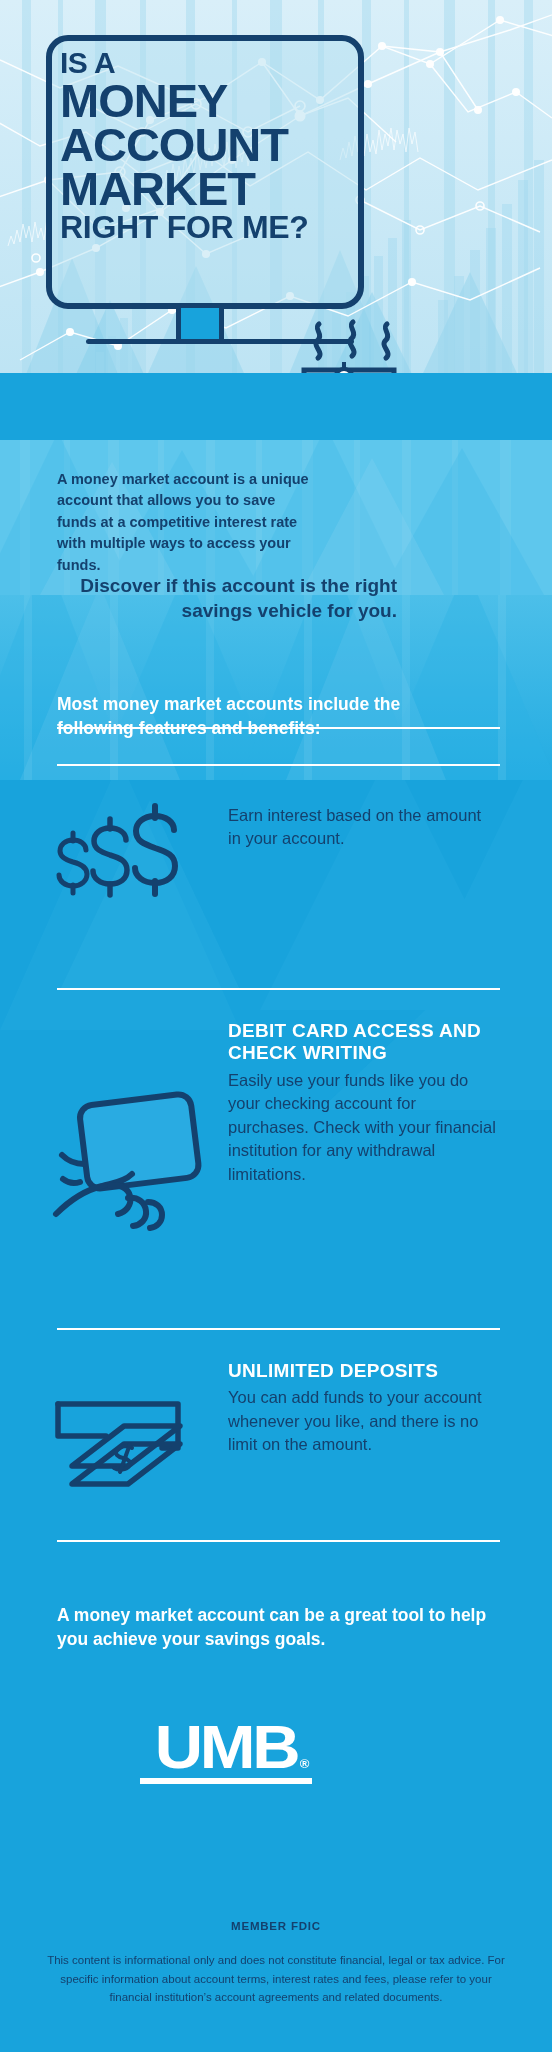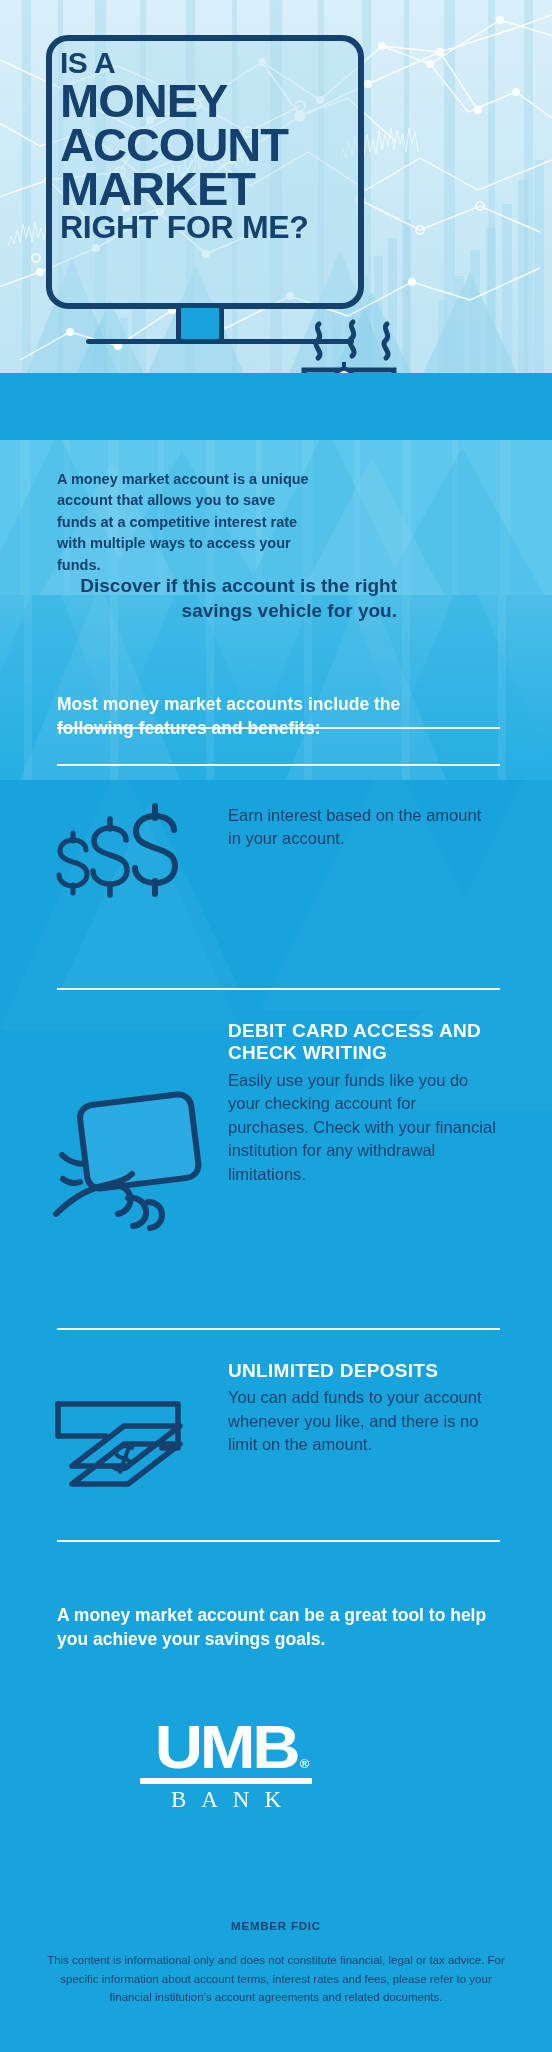--- a/index.html
+++ b/index.html
@@ -447,19 +447,18 @@
 </div>
 
 <p id="closing">A money market account can be a great tool to help you achieve your savings goals.</p>
 
 <div id="logo">
   <div id="logo-umb">
     <span>UMB</span>
     <span id="logo-reg">®</span>
   </div>
   <div id="logo-rule"></div>
-  <div id="logo-bank">BANK</div>
 </div>
 
 <div id="footer">
   <div id="fdic">MEMBER FDIC</div>
   <div id="disclaimer">This content is informational only and does not constitute financial, legal or tax advice. For specific information about account terms, interest rates and fees, please refer to your financial institution’s account agreements and related documents.</div>
 </div>
 
 </body></html>

